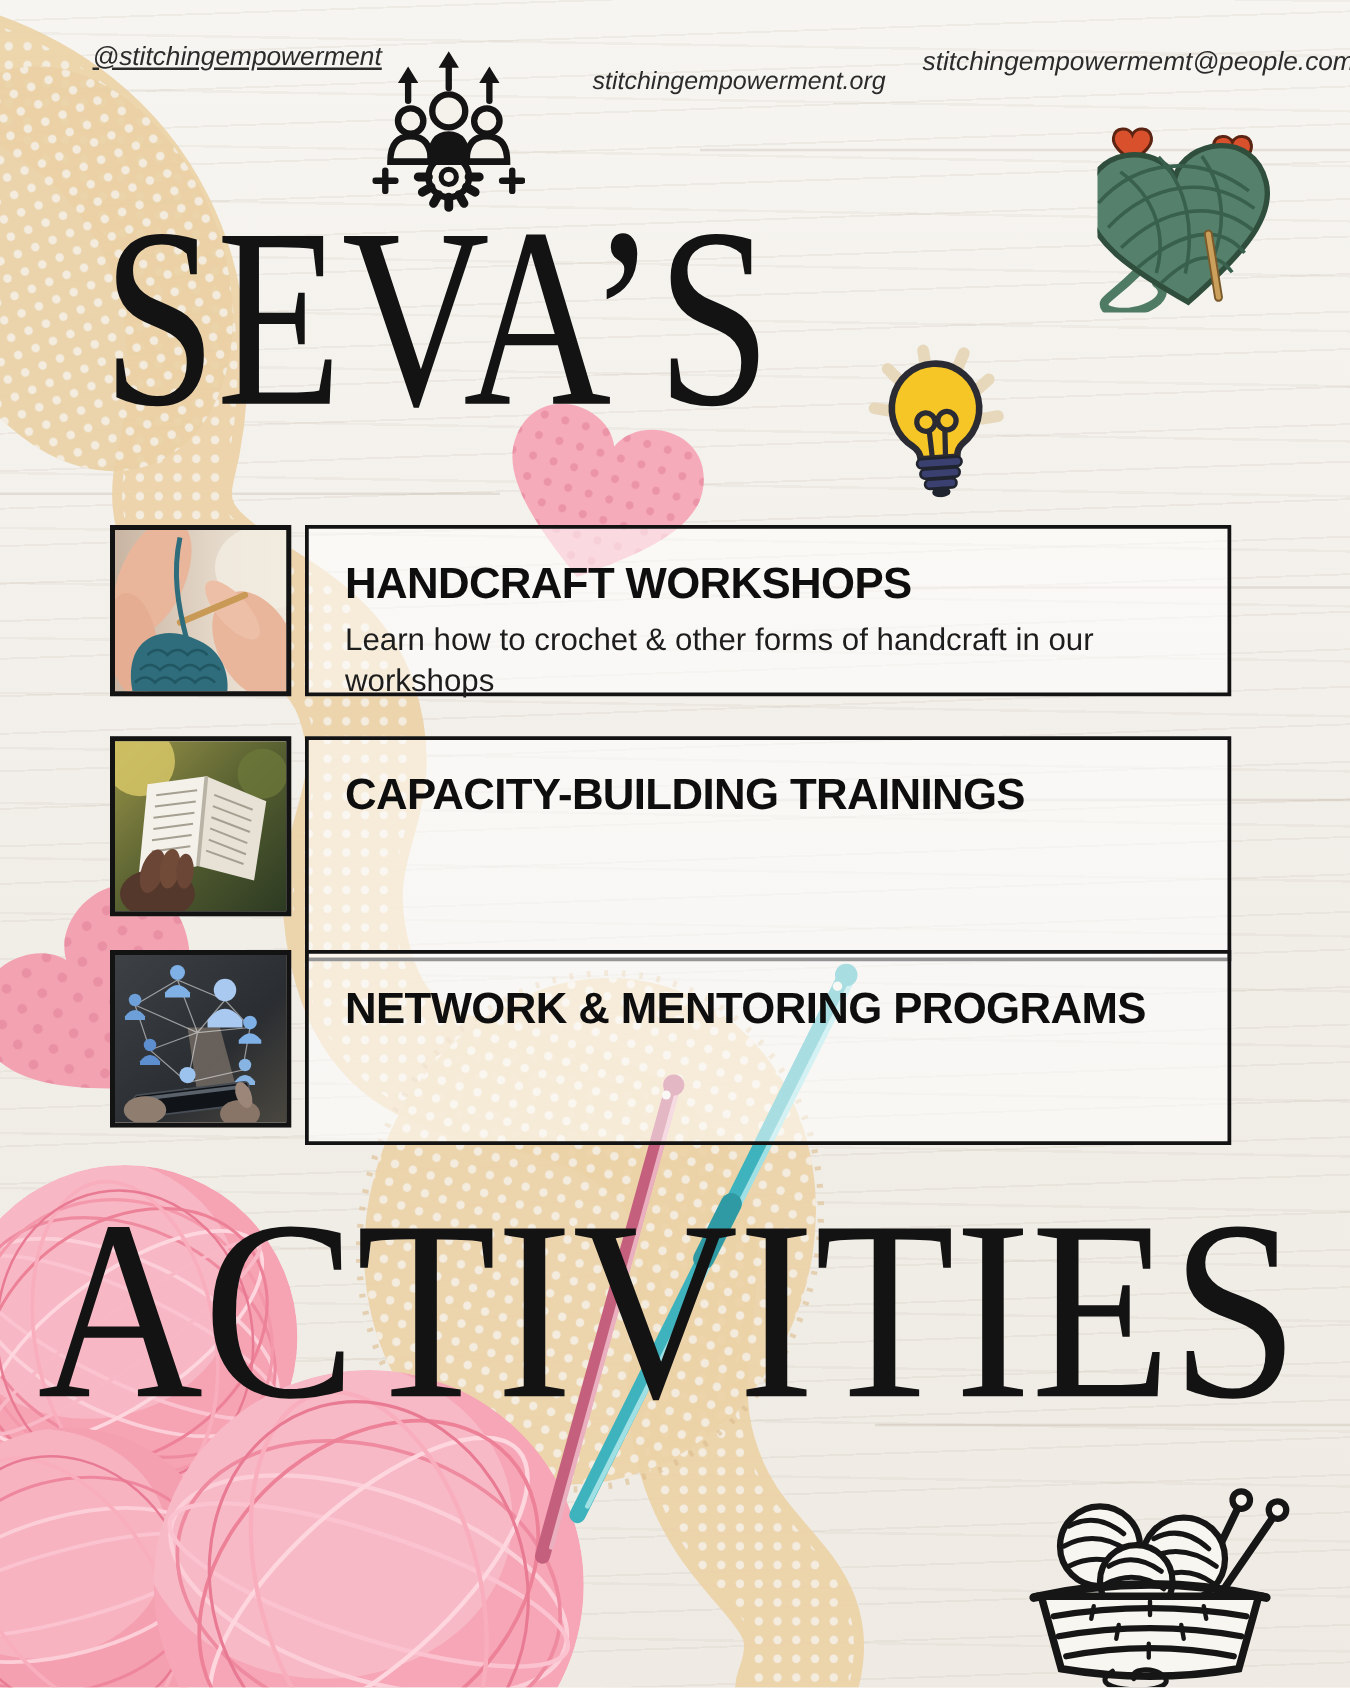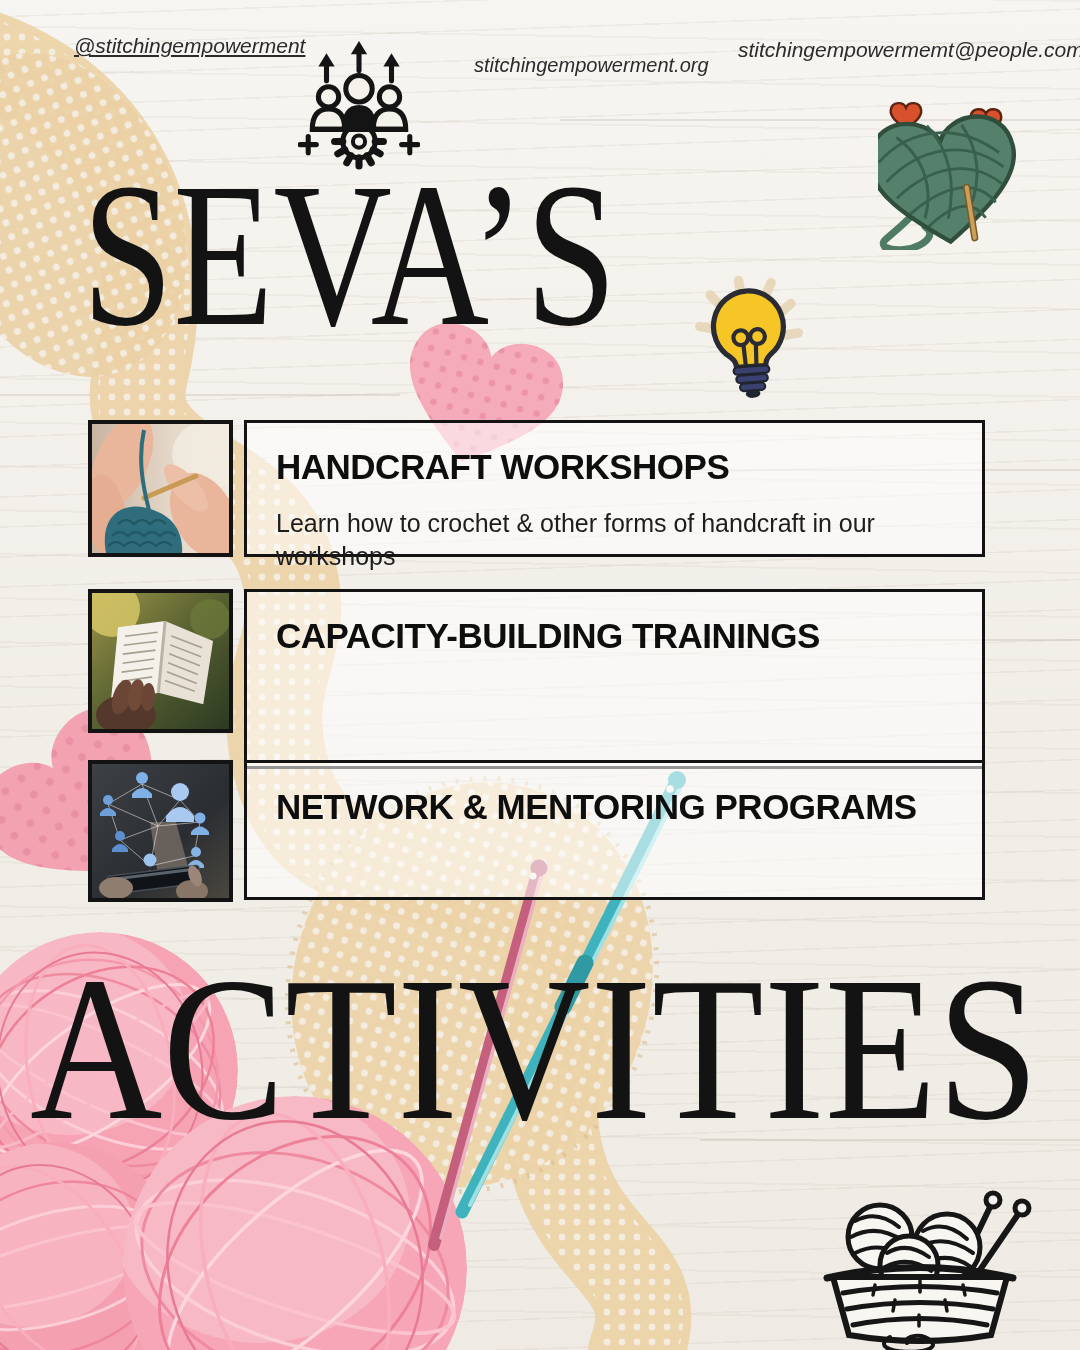--- a/index.html
+++ b/index.html
@@ -22,21 +22,21 @@
     line-height:.95;white-space:nowrap;transform-origin:left top;}
   .title-top{left:82px;top:158px;font-size:205px;transform:scaleX(.80);}
   .title-bottom{left:30px;top:952px;font-size:205px;transform:scaleX(.895);}
   
   .card{position:absolute;left:0;width:1080px;}
   .thumb{position:absolute;left:88px;width:145px;border:4px solid #131313;box-sizing:border-box;
     overflow:hidden;background:#cfc6ba;}
   .tbox{position:absolute;left:244px;width:741px;border:3px solid #131313;box-sizing:border-box;
     background:rgba(255,255,255,.55);padding:24px 20px 0 29px;}
   .ctitle{font-weight:700;font-size:35px;letter-spacing:-.5px;color:#0e0e0e;}
-  .cdesc{margin-top:20px;font-size:25px;line-height:1.32;color:#1d1d1d;}
+  .cdesc{margin-top:9px;font-size:25px;line-height:1.32;color:#1d1d1d;}
   .w640{max-width:645px}.w690{max-width:695px}.w660{max-width:665px}
   svg{display:block}
 </style>
 </head>
 <body>
 
 <div class="poster">
 
   <svg class="layer" width="1080" height="1350" viewBox="0 0 1080 1350">
     <defs>
@@ -364,21 +364,21 @@
         </g>
         <g transform="rotate(-7 68 116)">
           <rect x="16" y="106" width="92" height="18" rx="3" fill="#101318" stroke="#474d55" stroke-width="1.5"></rect>
           <rect x="19" y="108" width="86" height="3" fill="#6b7680" opacity=".8"></rect>
         </g>
         <ellipse cx="24" cy="124" rx="17" ry="11" fill="#8f7d70"></ellipse>
         <ellipse cx="100" cy="127" rx="16" ry="11" fill="#887568"></ellipse>
         <ellipse cx="103" cy="112" rx="6" ry="11" transform="rotate(-22 103 112)" fill="#9b8679"></ellipse>
       </svg>
     </div>
-    <div class="tbox" style="top:0;height:140px">
+    <div class="tbox" style="top:0;height:156px">
       <div class="ctitle">NETWORK &amp; MENTORING PROGRAMS</div>
     </div>
   </div>
 
   <svg class="layer" style="left:795px;top:1185px" width="250" height="165" viewBox="0 0 250 165">
     <g stroke="#161616" fill="none" stroke-linecap="round">
       <line x1="160" y1="95" x2="196" y2="20" stroke-width="6"></line>
         <circle cx="198" cy="15" r="7" stroke-width="5" fill="#f6f3ee"></circle>
       <line x1="176" y1="98" x2="224" y2="28" stroke-width="6"></line>
         <circle cx="227" cy="23" r="7" stroke-width="5" fill="#f6f3ee"></circle>

